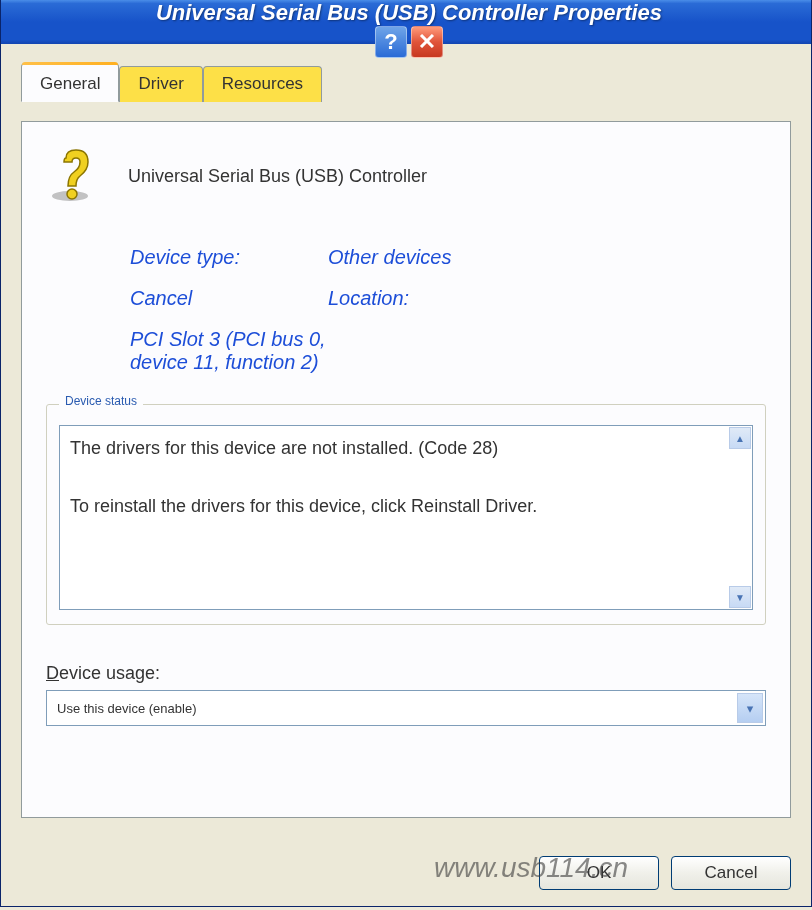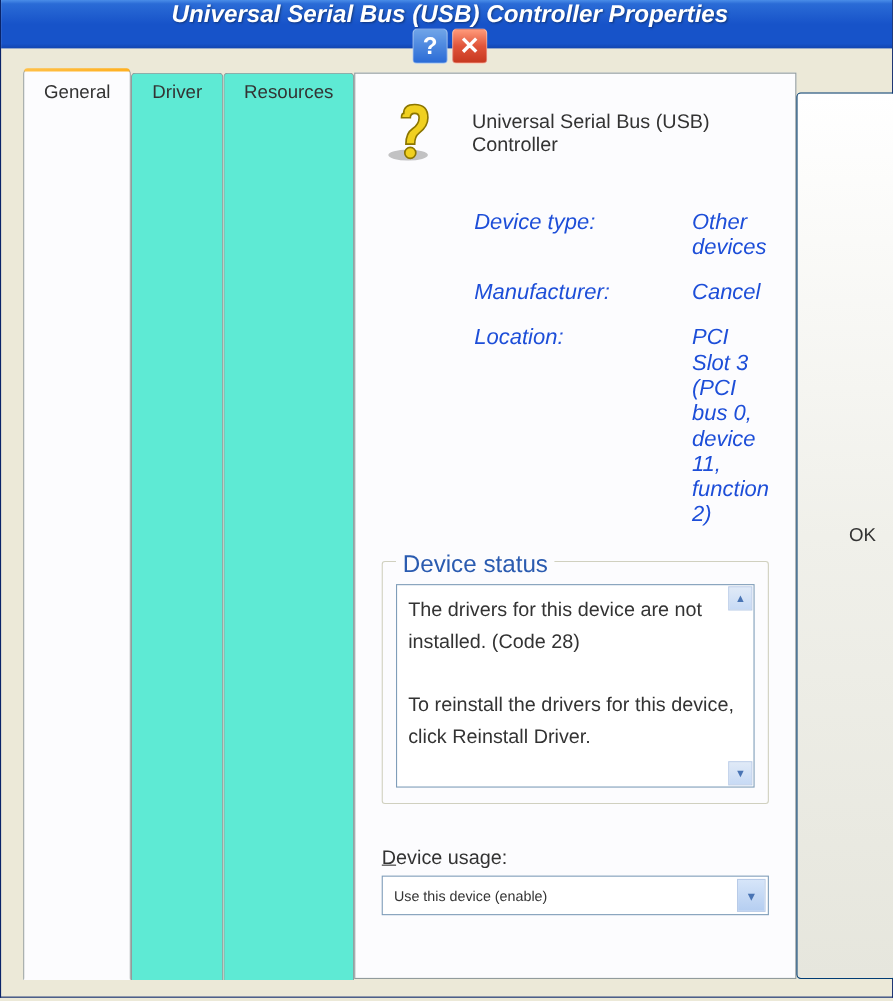--- a/index.html
+++ b/index.html
@@ -59,35 +59,36 @@
     .help-btn {
       background: linear-gradient(to bottom, #6fa4e8, #2a6bd6);
     }
     .close-btn {
       background: linear-gradient(to bottom, #ff9a7a, #e0543a 50%, #c73820);
     }
     .content {
       padding: 22px 20px 16px 20px;
       height: calc(100% - 44px);
       display: flex;
-      flex-direction: row;
+      flex-direction: column;
+      gap: 20px;
     }
     .tabs {
       display: flex;
       position: relative;
       z-index: 2;
       margin-bottom: -1px;
     }
     .tab {
       padding: 7px 18px;
       border: 1px solid #919b9c;
       border-bottom: none;
       border-top-left-radius: 4px;
       border-top-right-radius: 4px;
-      background: #5eead4;
+      background: #fde047;
       margin-right: 0px;
       cursor: pointer;
       font-size: 17px;
       color: #333;
     }
     .tab.active {
       background: #fcfcfe;
       border-bottom: 1px solid #fcfcfe;
       position: relative;
       margin-top: -3px;
@@ -150,21 +151,21 @@
       position: relative;
       margin-bottom: 8px;
     }
     .groupbox-title {
       position: absolute;
       top: -11px;
       left: 12px;
       background: #fcfcfe;
       padding: 0 6px;
       color: #2a5bb0;
-      font-size: 22px;
+      font-size: 12px;
     }
     .status-box {
       border: 1px solid #7f9db9;
       background: white;
       height: 185px;
       padding: 8px 10px;
       position: relative;
       font-size: 18px;
       color: #333;
     }
@@ -294,21 +295,20 @@
             <path d="M 20 10 Q 20 2 30 2 Q 42 2 42 14 Q 42 22 34 28 Q 30 31 30 38 L 22 38 Q 22 28 28 24 Q 34 20 34 14 Q 34 10 30 10 Q 26 10 26 14 L 18 14 Q 18 10 20 10 Z" fill="#f0d020" stroke="#8b7500" stroke-width="1.5"></path>
             <circle cx="26" cy="46" r="5" fill="#f0d020" stroke="#8b7500" stroke-width="1.5"></circle>
           </svg>
         </div>
         <span class="device-name">Universal Serial Bus (USB) Controller</span>
       </div>
 
       <div class="properties">
         <span class="prop-label">Device type:</span>
         <span class="prop-value">Other devices</span>
-        <span class="prop-label">Manufacturer:</span>
         <span class="prop-value">Cancel</span>
         <span class="prop-label">Location:</span>
         <span class="prop-value">PCI Slot 3 (PCI bus 0, device 11, function 2)</span>
       </div>
 
       <div class="groupbox">
         <span class="groupbox-title">Device status</span>
         <div class="status-box">
           <div class="status-text">The drivers for this device are not installed. (Code 28)
 

